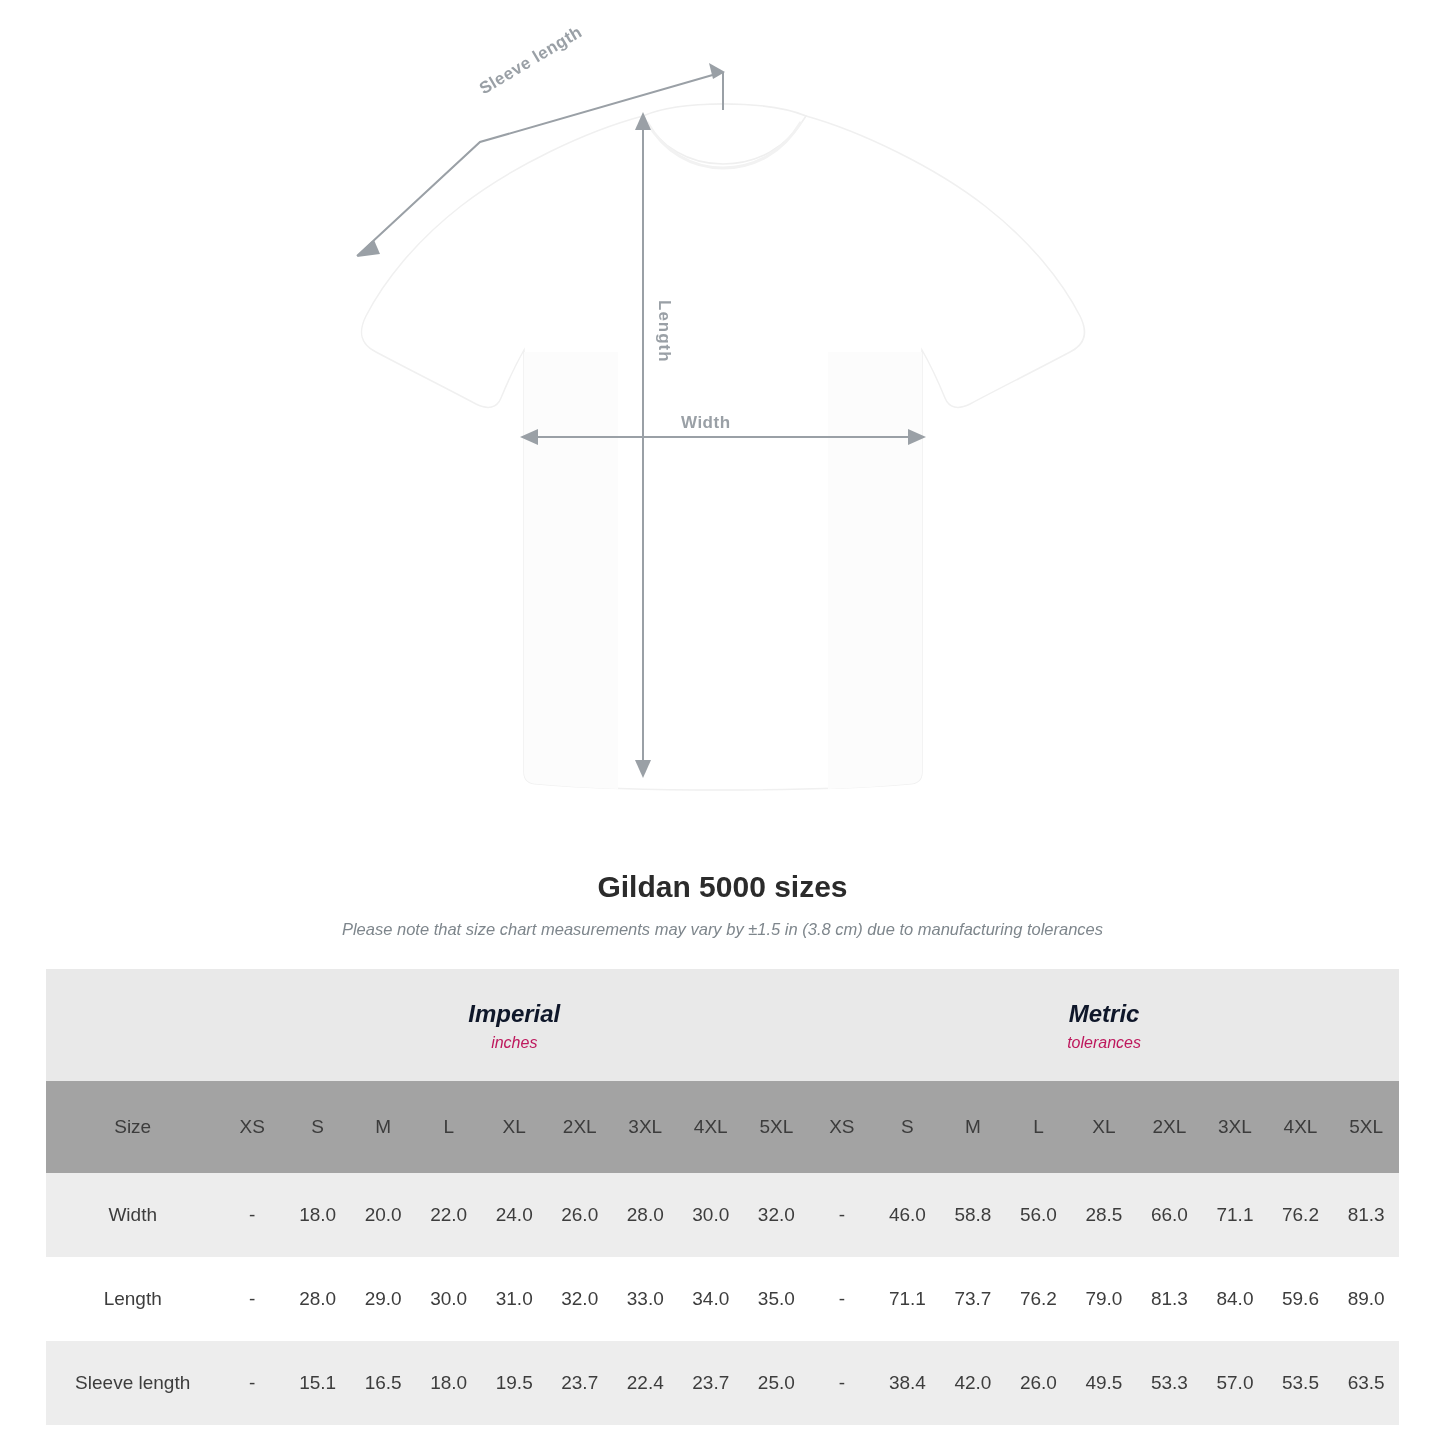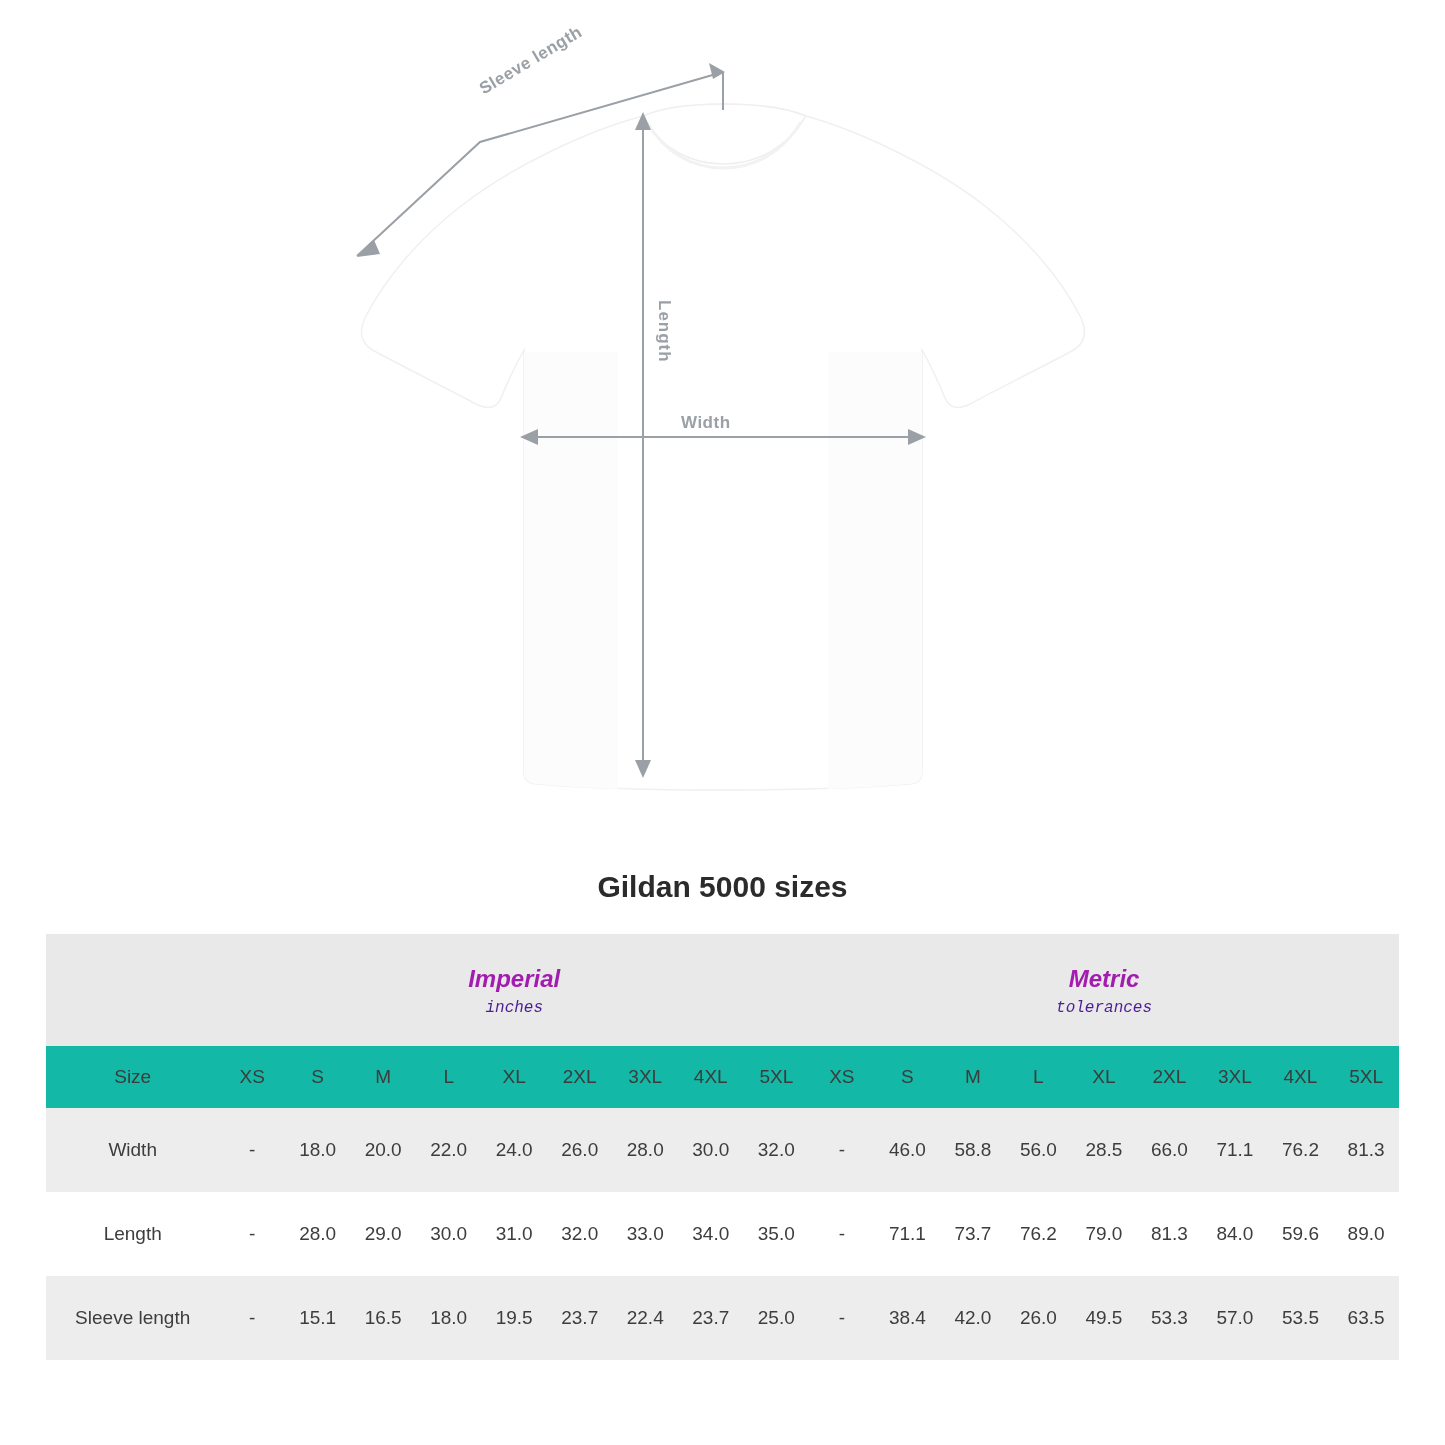--- a/index.html
+++ b/index.html
@@ -92,33 +92,32 @@
   
   .unit-row td {
     height: 112px;
     background: #e9e9e9;
     vertical-align: middle;
   }
   .unit-name {
     font-size: 24px;
     font-style: italic;
     font-weight: bold;
-    color: #a21caf;
+    color: #0f172a;
     line-height: 1.35;
   }
   .unit-sub {
     font-size: 16px;
     font-style: italic;
-    color: #4c1d95;
+    color: #be185d;
     margin-top: 4px;
-    font-family: Liberation Mono, monospace;
   }
   .head-row td {
-    height: 62px;
-    background: #14b8a6;
+    height: 92px;
+    background: #a3a3a3;
     font-size: 19px;
     font-weight: bold;
     color: #3c3c3c;
     vertical-align: middle;
   }
   .head-row td.size-col {
     font-size: 19px;
   }
   .data-row td {
     height: 84px;
@@ -198,20 +197,21 @@
       </g>
     </svg>
 
     <div class="dim-label label-sleeve">Sleeve length</div>
     <div class="dim-label label-length">Length</div>
     <div class="dim-label label-width">Width</div>
   </div>
 
   <div class="heading">
     <div class="chart-title">Gildan 5000 sizes</div>
+    <div class="chart-note">Please note that size chart measurements may vary by ±1.5 in (3.8 cm) due to manufacturing tolerances</div>
   </div>
 
   <div class="table-wrap">
     <table class="size-table">
       <colgroup>
         <col style="width:172px">
         <col style="width:65px">
           <col style="width:65px">
           <col style="width:65px">
           <col style="width:65px">

